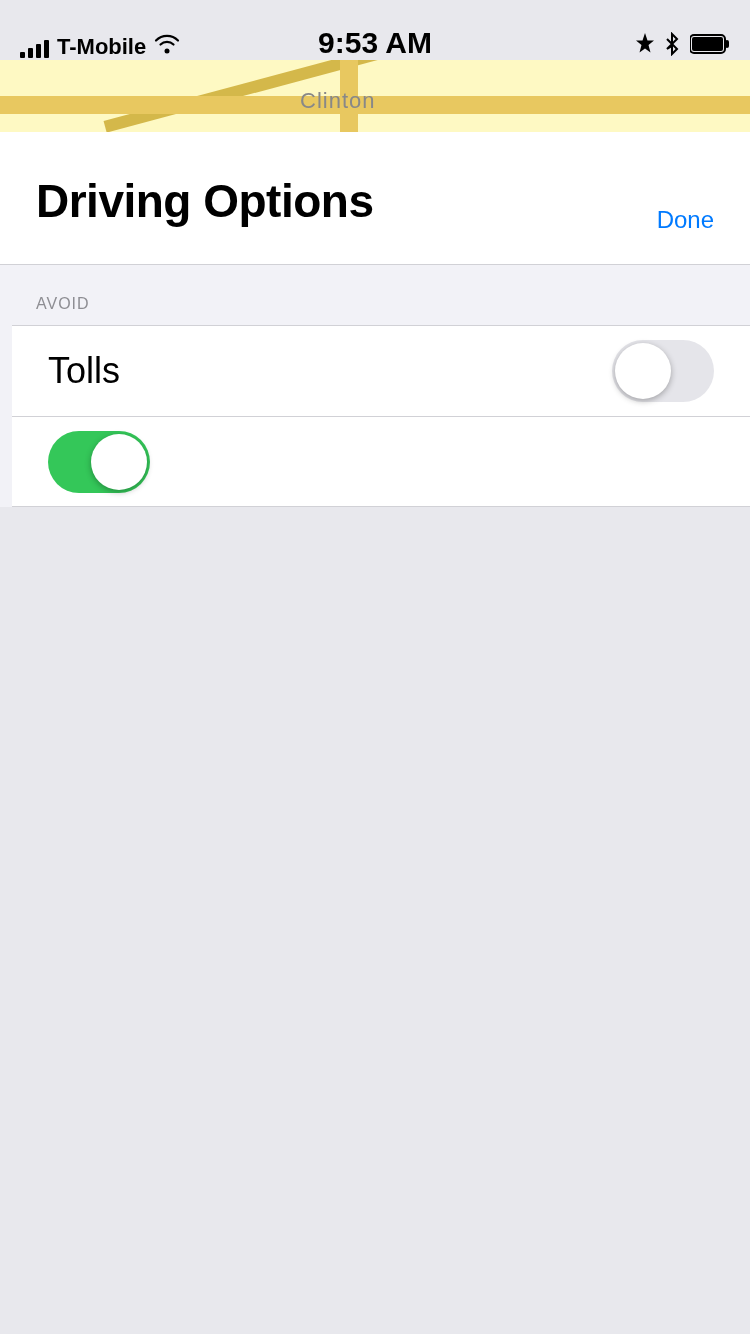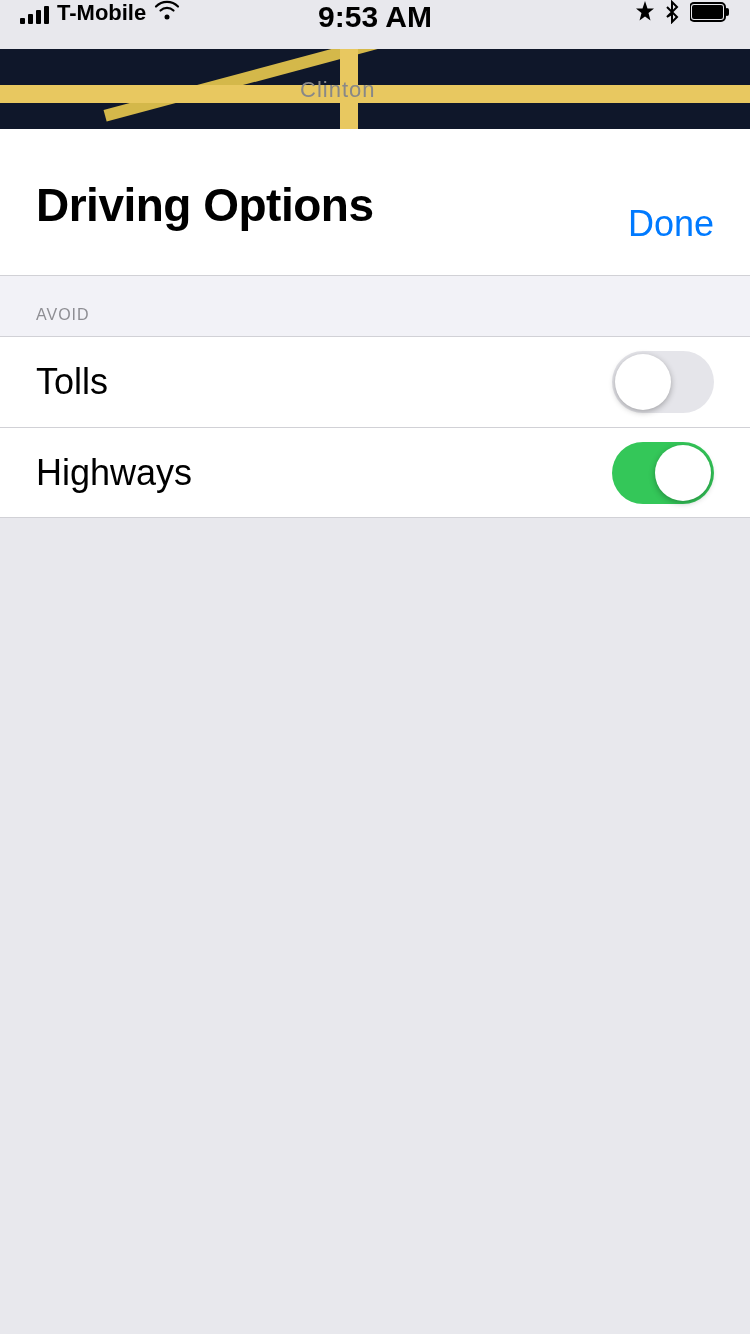--- a/index.html
+++ b/index.html
@@ -9,24 +9,24 @@
       width: 750px;
       height: 1334px;
       font-family: -apple-system, 'Helvetica Neue', Arial, sans-serif;
       background: #e8e8ed;
       overflow: hidden;
     }
 
     
     .status-bar {
       width: 750px;
-      height: 49px;
+      height: 60px;
       background: transparent;
       display: flex;
-      align-items: flex-start;
+      align-items: flex-end;
       justify-content: space-between;
       padding: 0 20px;
       position: relative;
       z-index: 10;
     }
 
     .status-left {
       display: flex;
       align-items: center;
       gap: 8px;
@@ -67,22 +67,22 @@
       gap: 10px;
     }
 
     .status-right svg {
       fill: #000;
     }
 
     
     .map-bg {
       width: 750px;
-      height: 80px;
-      background: #0f172a;
+      height: 72px;
+      background: #fef9c3;
       position: relative;
       overflow: hidden;
     }
 
     .map-road-h {
       position: absolute;
       background: #e8c860;
       height: 18px;
       width: 100%;
       top: 36px;
@@ -131,21 +131,21 @@
     }
 
     .sheet-title {
       font-size: 46px;
       font-weight: 700;
       color: #000;
       letter-spacing: -0.5px;
     }
 
     .done-btn {
-      font-size: 36px;
+      font-size: 24px;
       color: #007aff;
       font-weight: 400;
       background: none;
       border: none;
       cursor: pointer;
       padding: 0;
       margin-top: 38px;
     }
 
     
@@ -161,20 +161,21 @@
       color: #8e8e93;
       letter-spacing: 1px;
       background: #f2f2f7;
       text-transform: uppercase;
     }
 
     .settings-group {
       background: #fff;
       border-top: 1px solid #d1d1d6;
       border-bottom: 1px solid #d1d1d6;
+      margin-left: 12px;
     }
 
     .setting-row {
       display: flex;
       align-items: center;
       justify-content: space-between;
       padding: 0 36px;
       height: 90px;
       background: #fff;
     }
@@ -294,21 +295,20 @@
     <div class="settings-group">
 
       <div class="setting-row">
         <span class="setting-label">Tolls</span>
         <div class="toggle off">
           <div class="toggle-knob"></div>
         </div>
       </div>
 
       <div class="setting-row">
-        <span class="setting-label">Highways</span>
         <div class="toggle on">
           <div class="toggle-knob"></div>
         </div>
       </div>
     </div>
   </div>
 </div>
 
 <div class="page-rest"></div>
 

